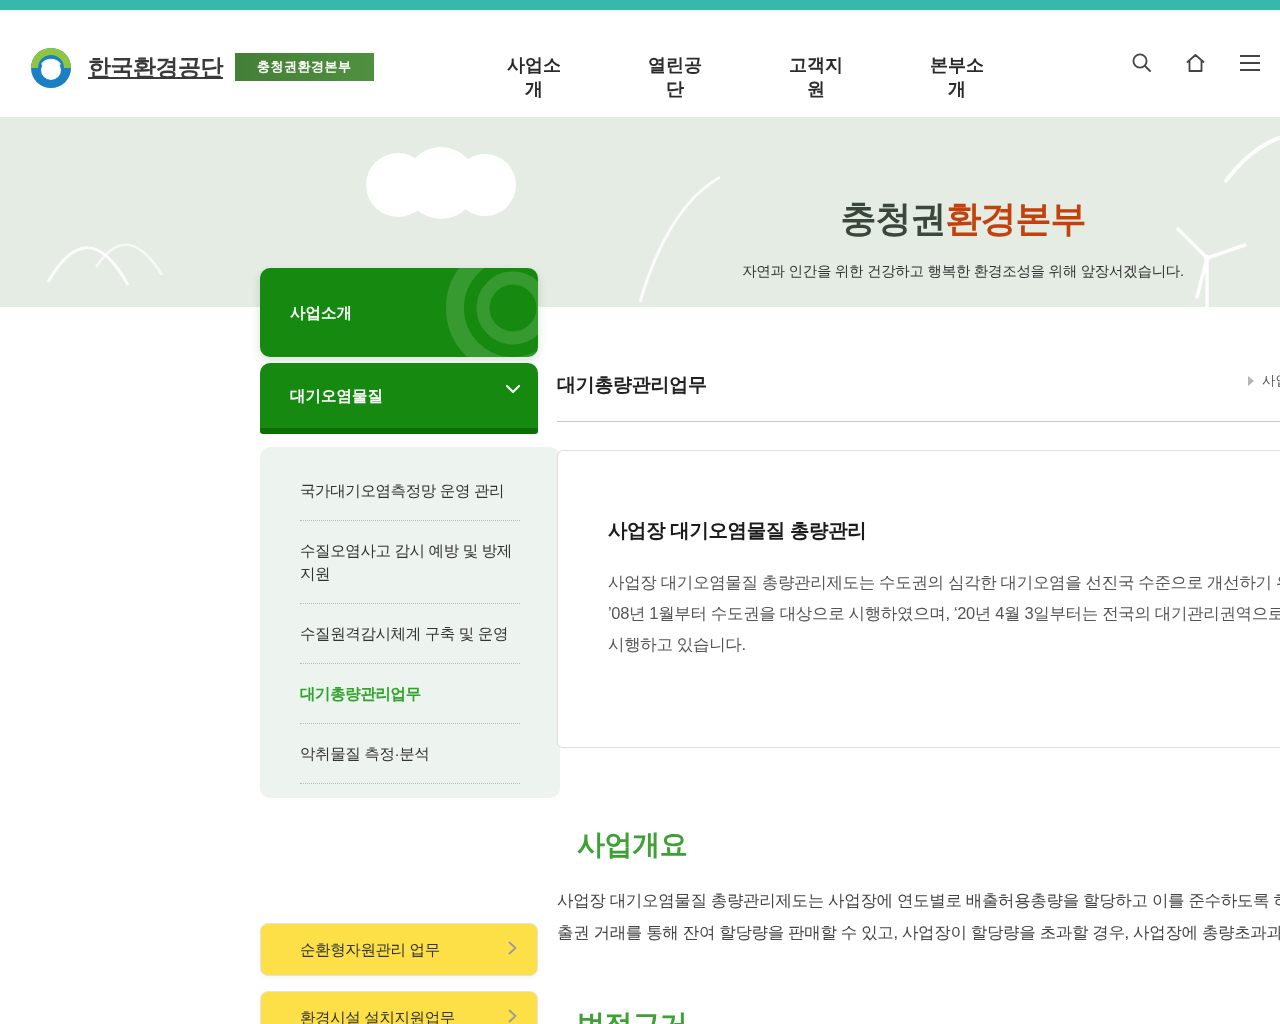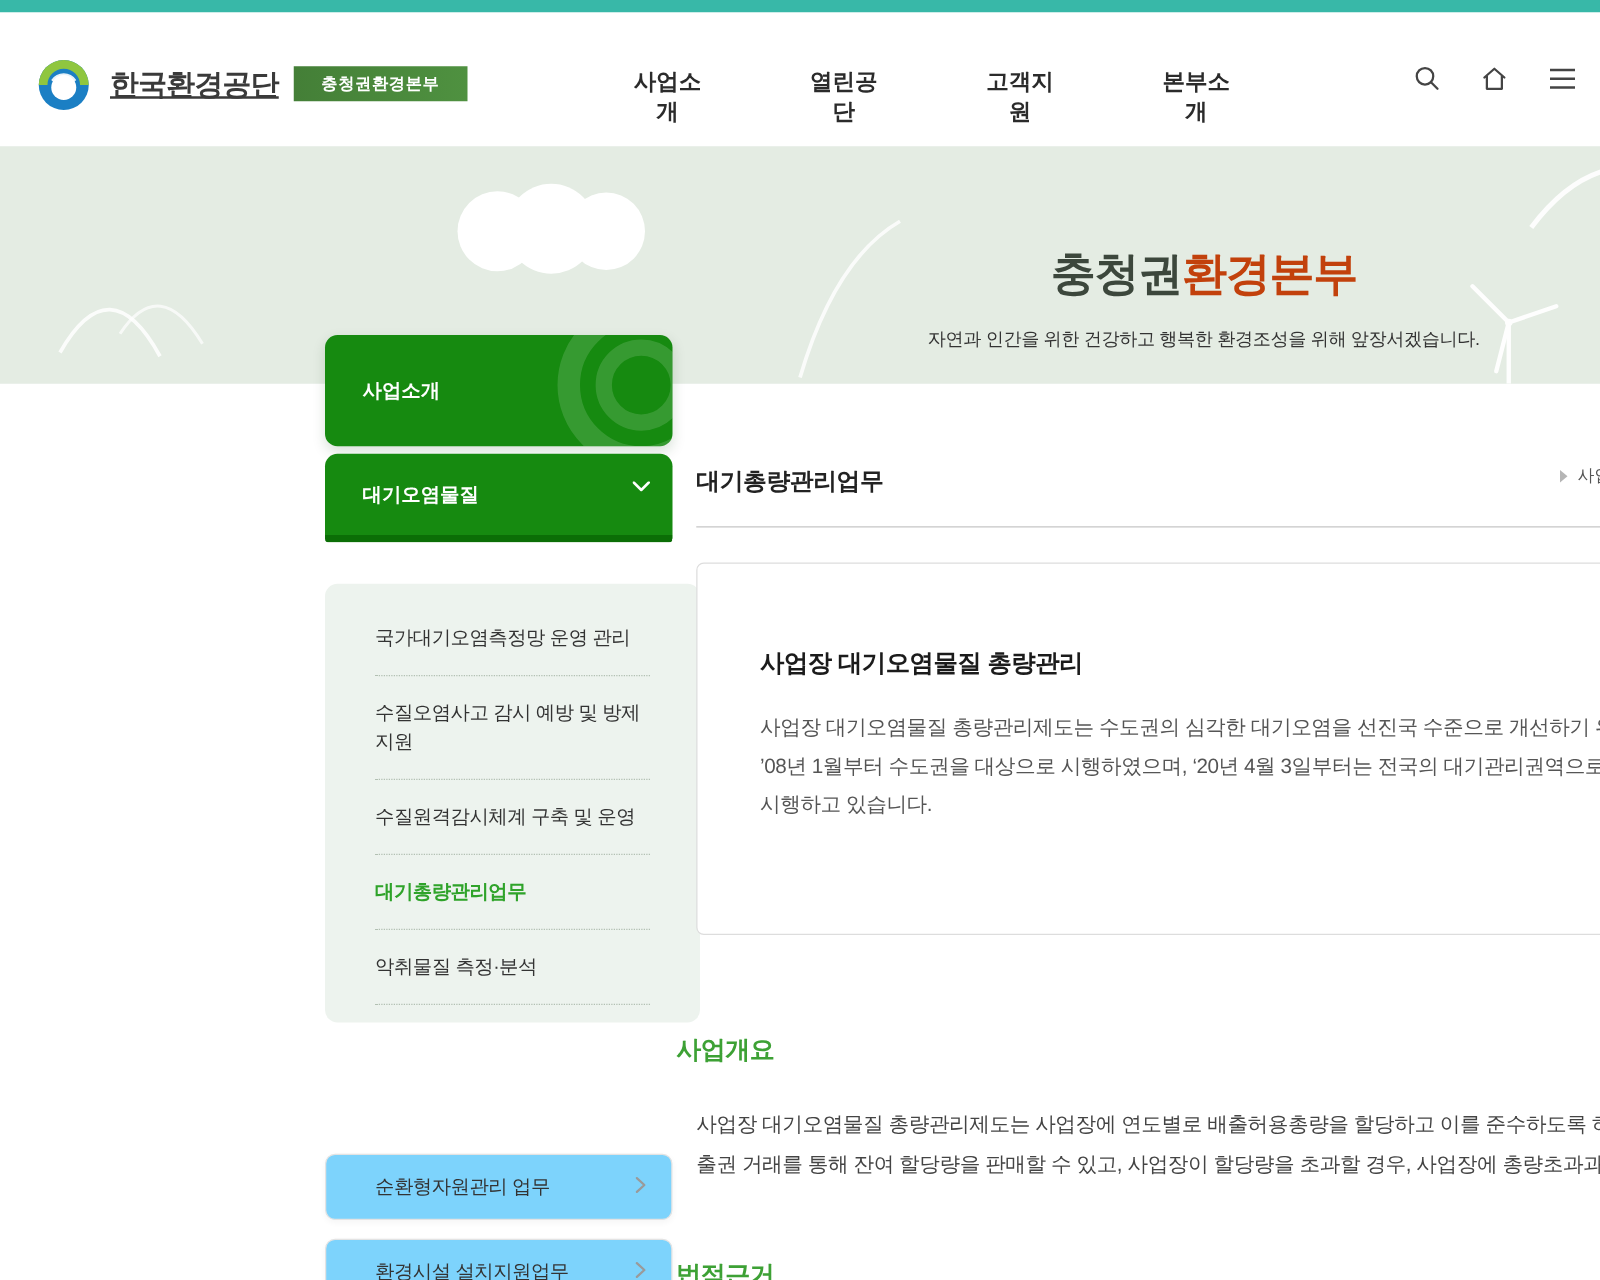--- a/index.html
+++ b/index.html
@@ -35,48 +35,48 @@
     position:absolute; left:260px; width:278px; background:#168a10; border-radius:10px;
     color:#fff; font-weight:bold; font-size:15.5px; overflow:hidden; cursor:pointer;
   }
   .side-card .label { position:absolute; left:30px; top:50%; transform:translateY(-50%); }
   .card-top { top:268px; height:89px; box-shadow:0 4px 10px rgba(0,60,0,0.15); }
   .card-group { top:363px; height:71px; border-bottom:6px solid #0b6e06; border-radius:10px 10px 3px 3px; }
   .card-group .chev { position:absolute; right:18px; top:22px; }
   .swirl { position:absolute; right:-40px; top:-30px; }
   .submenu {
     position:absolute; left:260px; top:447px; width:300px; background:#edf3ee;
-    border-radius:10px; padding:14px 40px;margin-top:20px;
+    border-radius:10px; padding:14px 40px;
   }
   .submenu-item {
     font-size:15.5px; color:#333; letter-spacing:-0.4px; line-height:23px;
     padding:18px 0; border-bottom:1px dotted #b2c0b2; cursor:pointer;
   }
   .submenu-item.active { color:#2fa32a; font-weight:bold; }
   .side-white {
-    position:absolute; left:260px; width:278px; height:53px; background:#7dd3fc;
+    position:absolute; left:260px; width:278px; height:53px; background:#fde047;
     border:1px solid #e3e3e3; border-radius:8px; box-shadow:0 2px 5px rgba(0,0,0,0.04); cursor:pointer;
   }
   .side-white .label { position:absolute; left:39px; top:50%; transform:translateY(-50%); font-size:15.5px; color:#333; letter-spacing:-0.4px; }
   .side-white .chev { position:absolute; right:20px; top:17px; }
   .sw1 { top:923px; }
   .sw2 { top:991px; }
   
   .page-title { position:absolute; left:557px; top:372px; font-size:19px; font-weight:600; color:#222; letter-spacing:-0.3px; }
   .breadcrumb { position:absolute; left:1248px; top:372px; display:flex; align-items:center; gap:8px; white-space:pre; }
   .breadcrumb .tri { width:0; height:0; border-left:6px solid #b5b5b5; border-top:5px solid transparent; border-bottom:5px solid transparent; }
   .breadcrumb .crumb { font-size:13.5px; color:#555; }
   .title-divider { position:absolute; left:557px; top:421px; width:815px; border-top:1px solid #c6c6c6; }
   .intro-box {
     position:absolute; left:557px; top:450px; width:815px; height:298px;
     border:1px solid #ddd; border-radius:6px; background:#fff; padding:66px 50px;
   }
   .intro-box h3 { font-size:19.5px; font-weight:bold; color:#1b1b1b; letter-spacing:-0.4px; }
   .intro-box p { margin-top:23px; font-size:16.5px; color:#555; line-height:31px; letter-spacing:-0.35px; white-space:pre; }
-  .sec-head { position:absolute; left:541px; font-size:20px; font-weight:bold; color:#3da135; letter-spacing:-0.4px; }
+  .sec-head { position:absolute; left:577px; font-size:28px; font-weight:bold; color:#3da135; letter-spacing:-0.4px; }
   .sec-head.overview { top:826px; }
   .sec-head.legal { top:1006px; }
   .sec-body { position:absolute; left:557px; top:884px; font-size:16.5px; color:#444; line-height:32px; letter-spacing:-0.35px; white-space:pre; }
 </style>
 </head>
 <body>
 
 <div class="topbar"></div>
 
 <div class="header">

